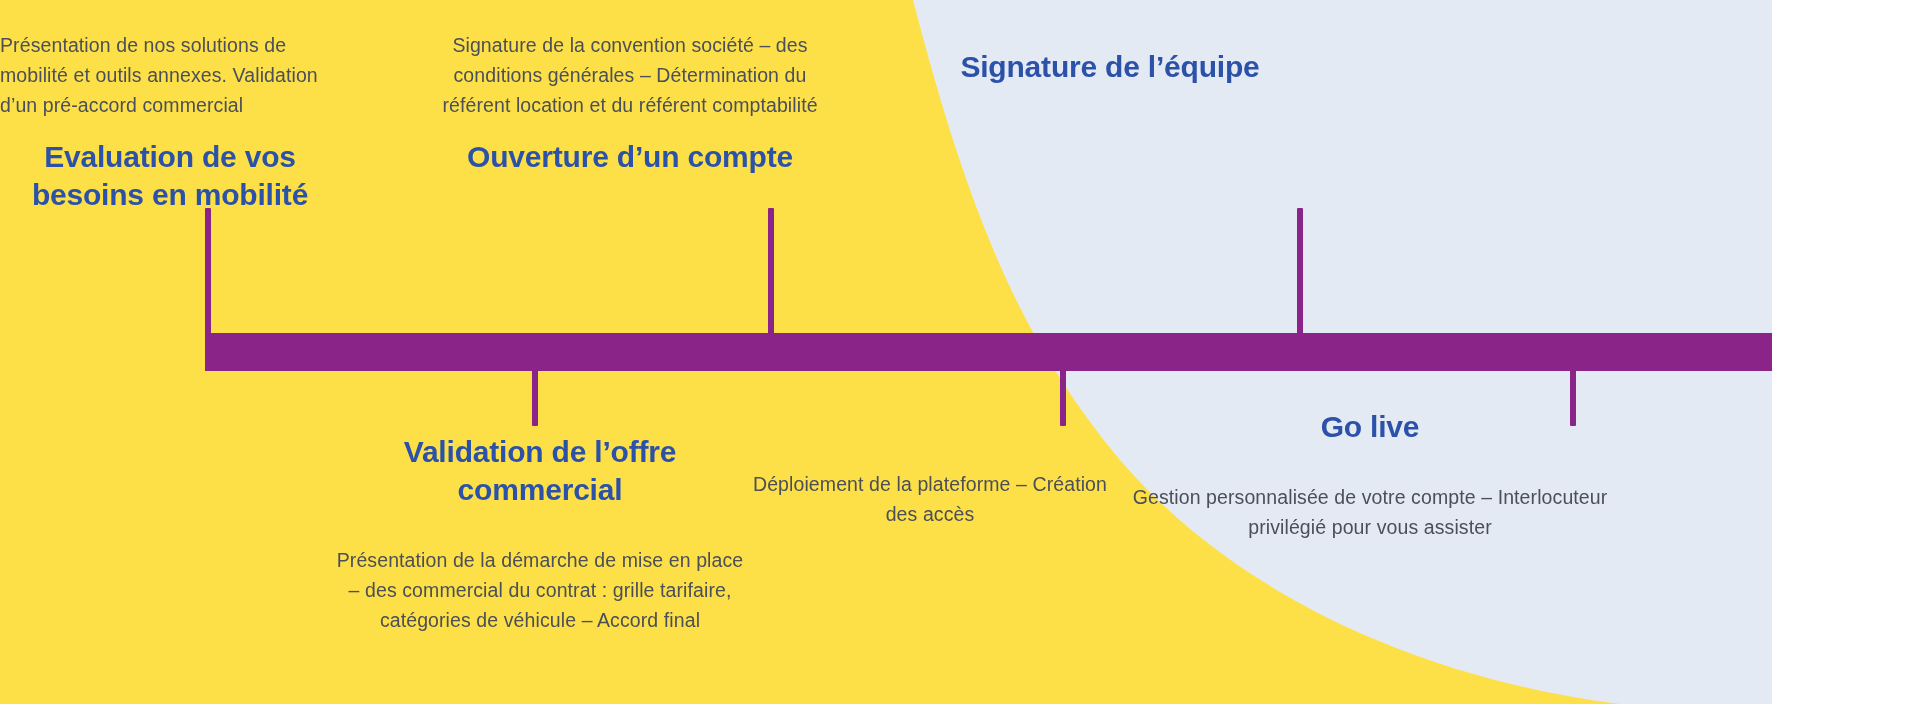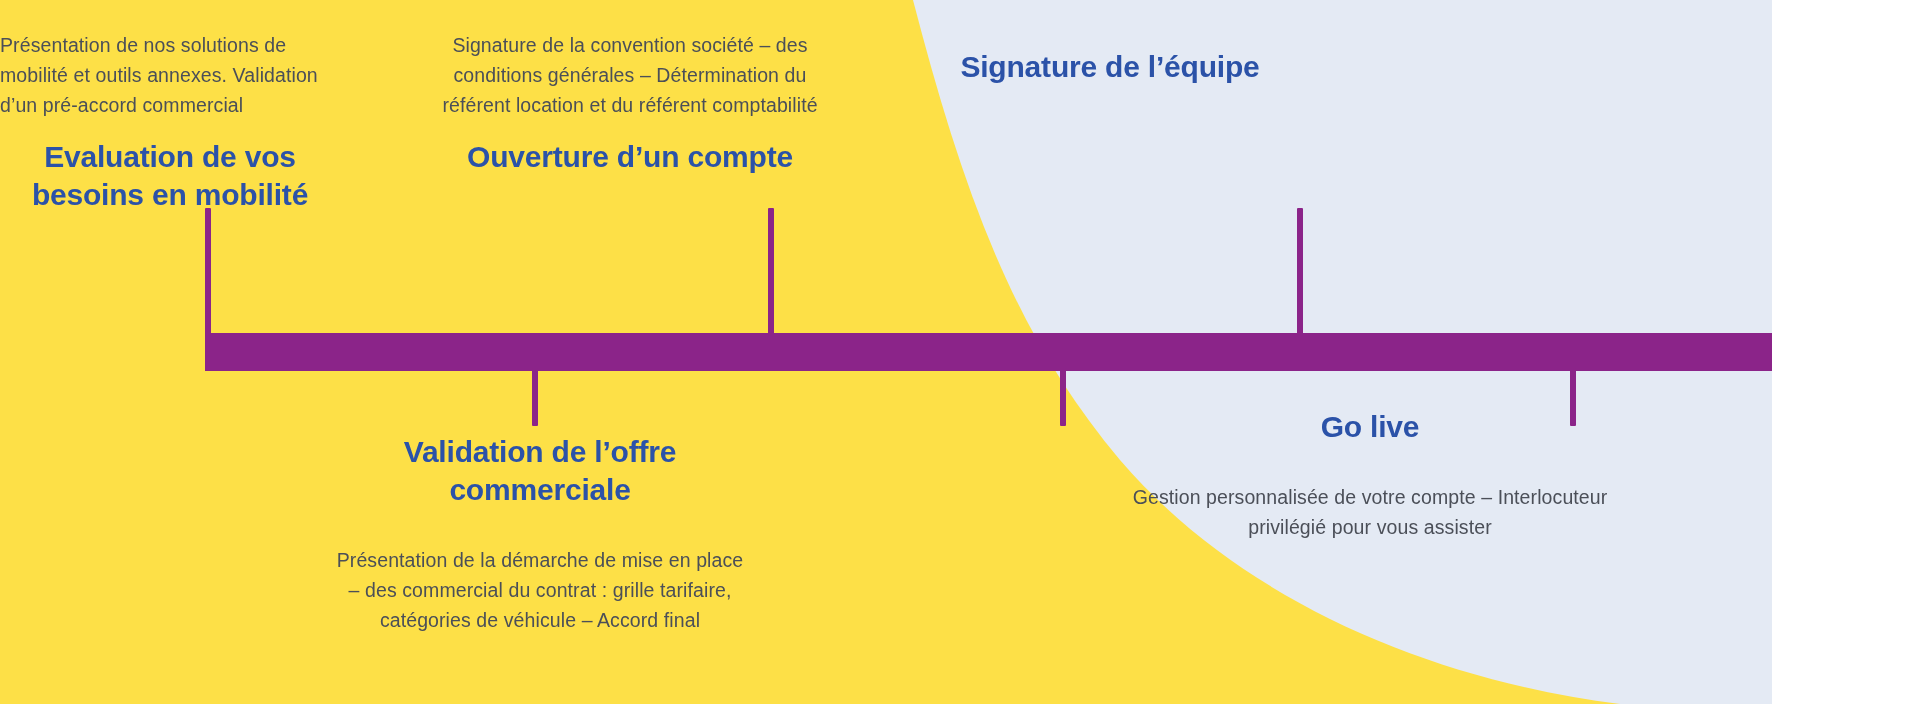--- a/index.html
+++ b/index.html
@@ -114,25 +114,26 @@
   <div class="milestone above m1">
     <div class="m-desc">Signature de la convention société – des conditions générales – Détermination du référent location et du référent comptabilité</div>
     <div class="m-title">Ouverture d’un compte</div>
   </div>
 
   <div class="milestone above m2">
     <div class="m-title">Signature de l’équipe</div>
   </div>
 
   <div class="milestone below m3">
-    <div class="m-title">Validation de l’offre commerciale</div>
+    <div class="m-title">Validation de l’offre commercial</div>
     <div class="m-desc">Présentation de la démarche de mise en place – des commercial du contrat : grille tarifaire, catégories de véhicule – Accord final</div>
   </div>
 
   <div class="milestone below m4">
+    <div class="m-desc">Déploiement de la plateforme – Création des accès</div>
   </div>
 
   <div class="milestone below m5">
     <div class="m-title">Go live</div>
     <div class="m-desc">Gestion personnalisée de votre compte – Interlocuteur privilégié pour vous assister</div>
   </div>
 
 </div>
 
 </body></html>

